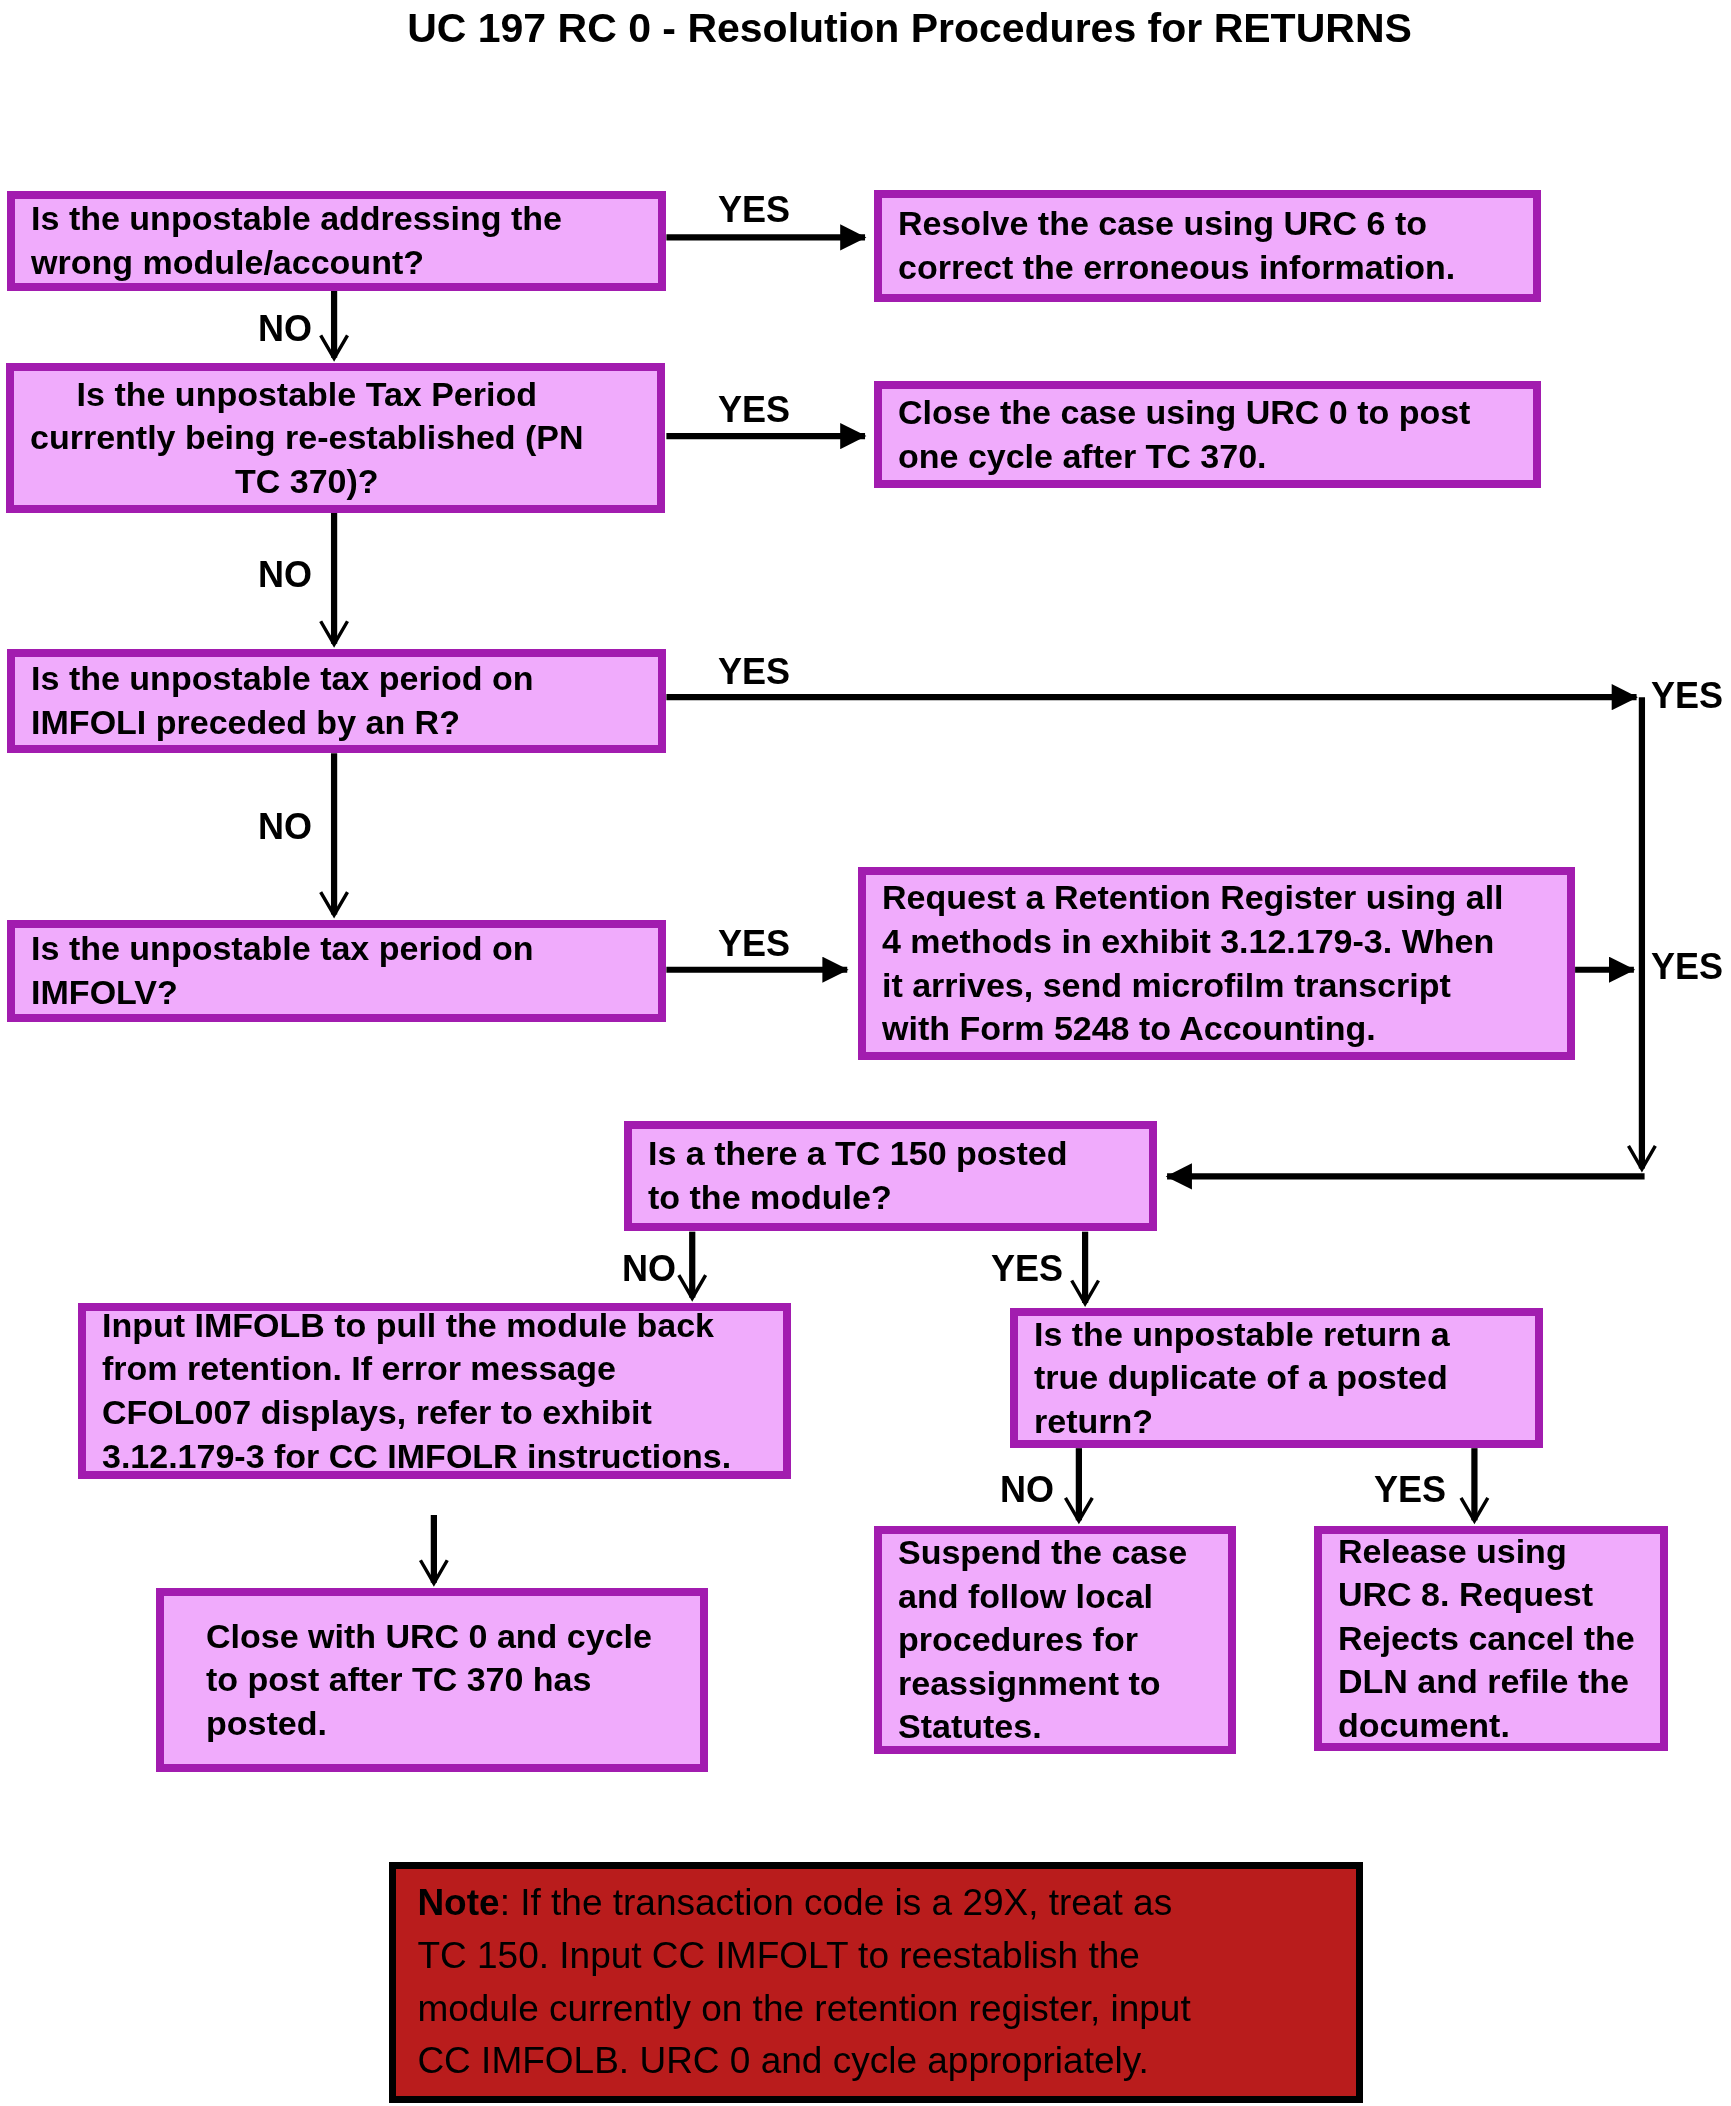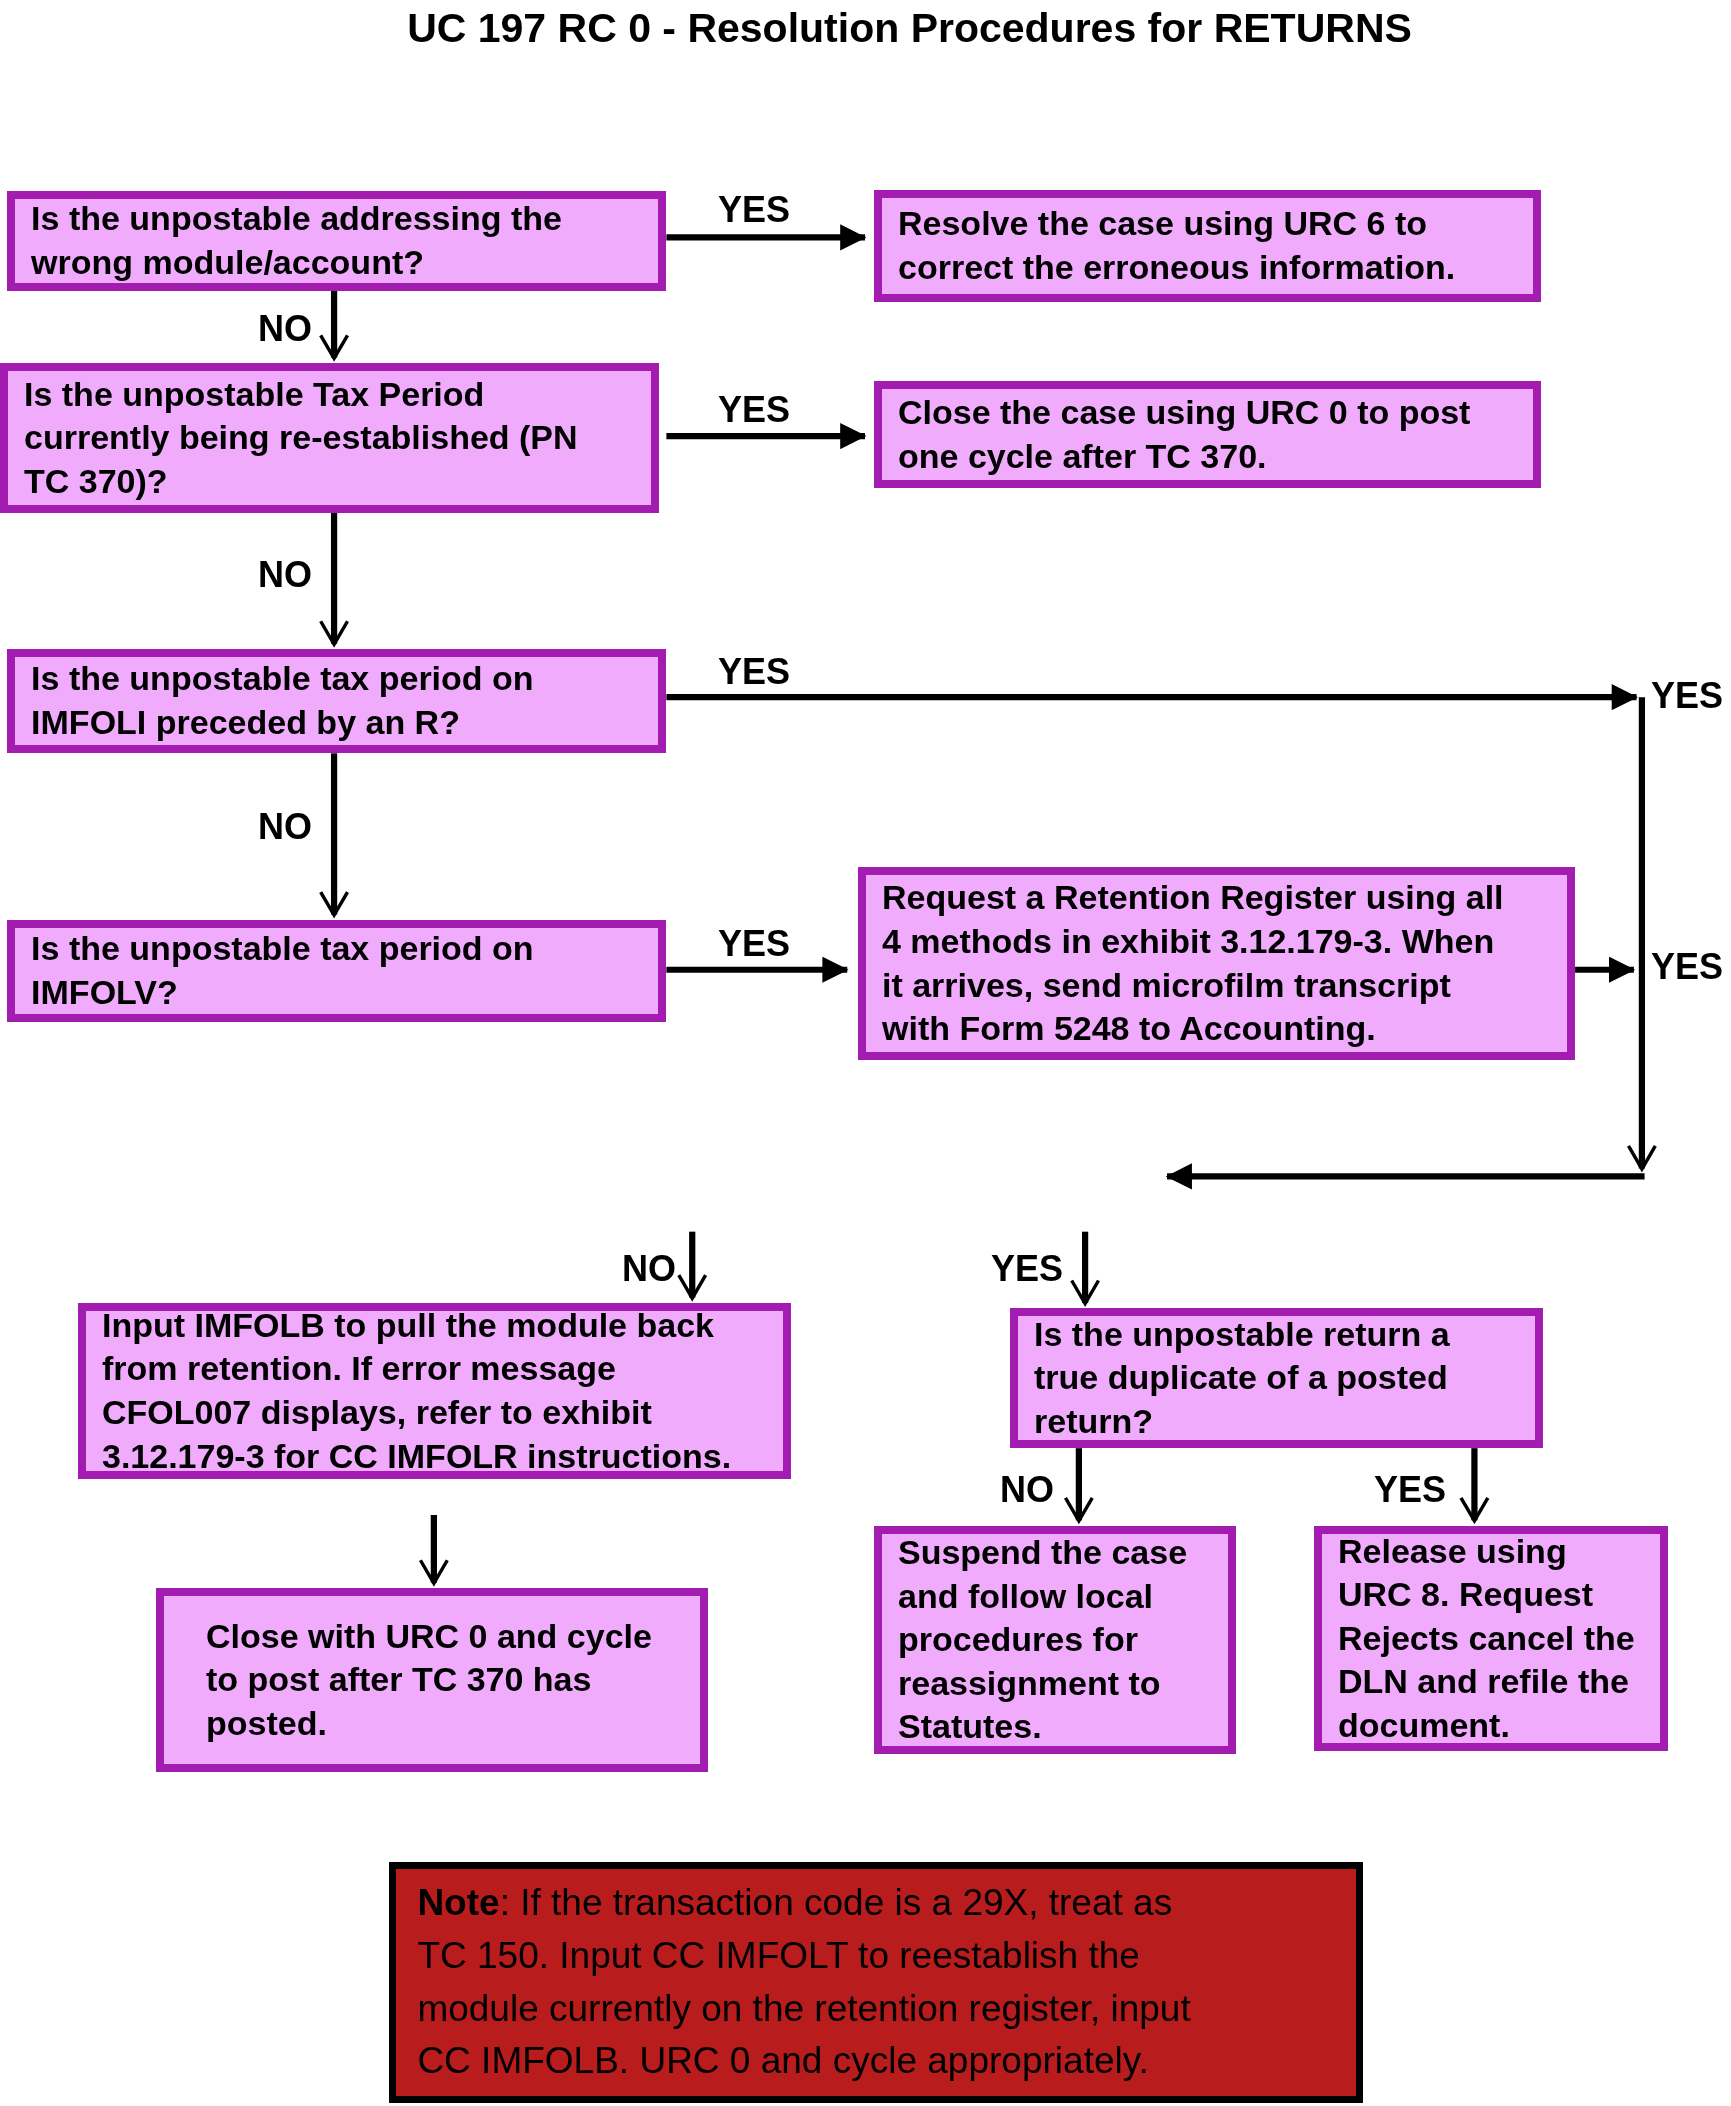--- a/index.html
+++ b/index.html
@@ -94,38 +94,40 @@
     <line x1="1655" y1="1625" x2="1655" y2="1706" marker-end="url(#vee)"></line>
     <line x1="487" y1="1700" x2="487" y2="1776" marker-end="url(#vee)"></line>
   </svg>
 
   <div class="box" style="left:7.1px; top:191px; width:659px; height:100px;">Is the unpostable addressing the
 wrong module/account?</div>
 
   <div class="box" style="left:874px; top:190px; width:667px; height:112px;">Resolve the case using URC 6 to
 correct the erroneous information.</div>
 
-  <div class="box" style="left:0; top:363px; width:659px; height:150px;">Is the unpostable Tax Period
+  <div class="box" style="left:6px; top:363px; width:659px; height:150px;text-align:center;">Is the unpostable Tax Period
 currently being re-established (PN
 TC 370)?</div>
 
   <div class="box" style="left:874px; top:381px; width:667px; height:107px;">Close the case using URC 0 to post
 one cycle after TC 370.</div>
 
   <div class="box" style="left:7.1px; top:649px; width:659px; height:104px;">Is the unpostable tax period on
 IMFOLI preceded by an R?</div>
 
   <div class="box" style="left:7.1px; top:920px; width:659px; height:102px;">Is the unpostable tax period on
 IMFOLV?</div>
 
   <div class="box" style="left:858px; top:867px; width:717px; height:193px;">Request a Retention Register using all
 4 methods in exhibit 3.12.179-3. When
 it arrives, send microfilm transcript
 with Form 5248 to Accounting.</div>
 
+  <div class="box" style="left:624px; top:1121px; width:533px; height:110px;">Is a there a TC 150 posted
+to the module?</div>
 
   <div class="box" style="left:78px; top:1303px; width:713px; height:176px;">Input IMFOLB to pull the module back
 from retention. If error message
 CFOL007 displays, refer to exhibit
 3.12.179-3 for CC IMFOLR instructions.</div>
 
   <div class="box" style="left:156px; top:1588px; width:552px; height:184px;padding-left:42px;">Close with URC 0 and cycle
 to post after TC 370 has
 posted.</div>
 

